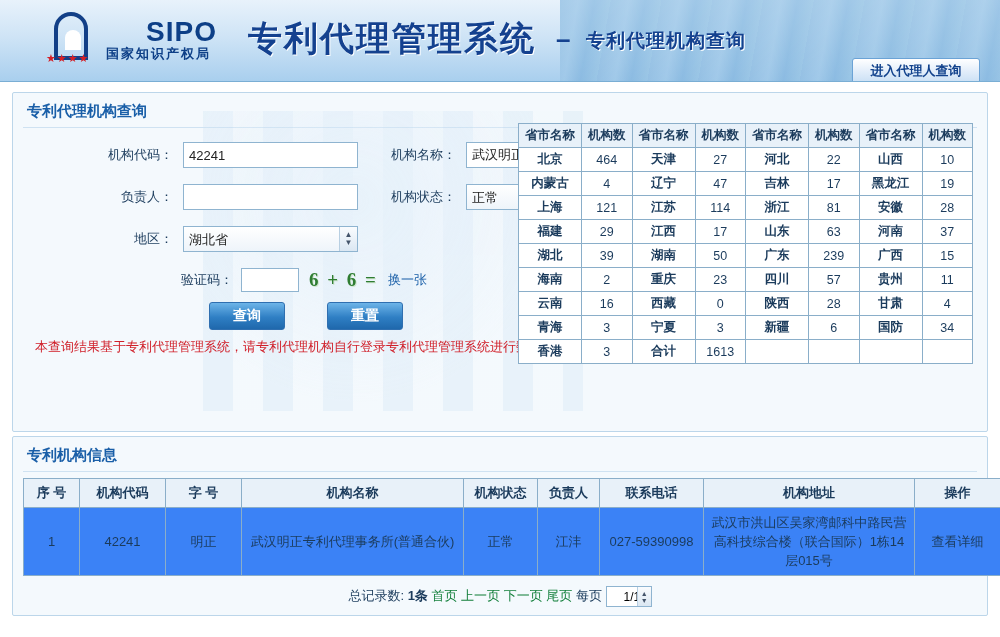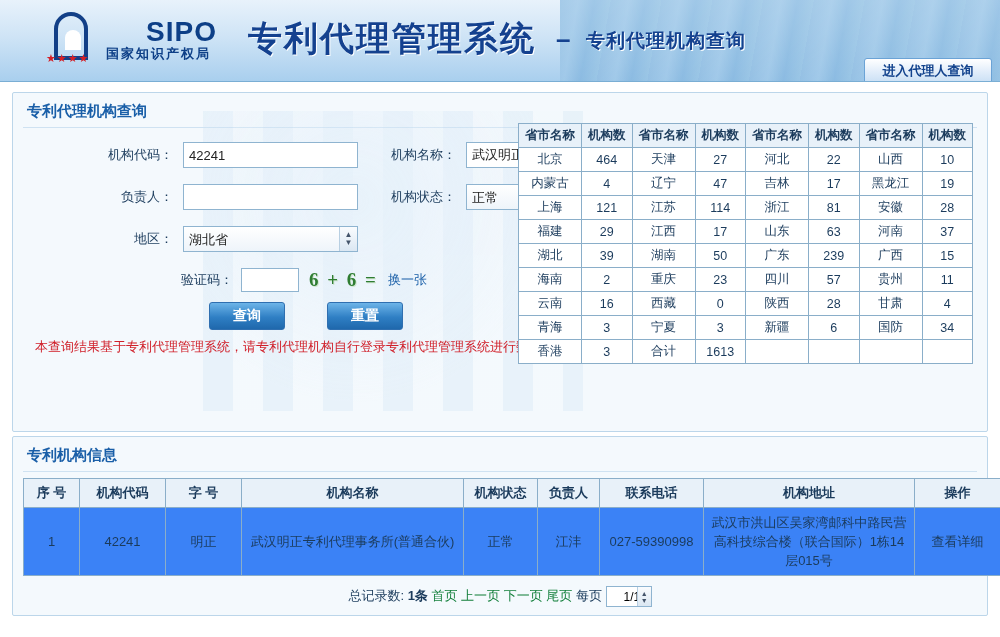--- a/index.html
+++ b/index.html
@@ -80,21 +80,21 @@
     position: absolute; left: 556px; top: 24px;
     font-size: 26px; color: #14418f; font-weight: bold; z-index: 3;
   }
   .title-sub {
     position: absolute; left: 586px; top: 28px;
     font-size: 19px; font-weight: bold; color: #14418f;
     letter-spacing: 1px; z-index: 3;
     text-shadow: 1px 1px 0 #ffffff;
   }
   .agent-btn {
-    position: absolute; right: 8px; top: 58px;
+    position: absolute; right: 20px; top: 58px;
     width: 128px; height: 26px;
     background: linear-gradient(to bottom, #ffffff 0%, #e3eefa 50%, #c9dff4 100%);
     border: 1px solid #6ba3d6;
     border-radius: 3px;
     font-size: 13px; color: #13438d; font-weight: bold;
     display: flex; align-items: center; justify-content: center;
     cursor: pointer; z-index: 4;
   }
 
   
@@ -205,21 +205,21 @@
     border: 1px solid #8aaec9;
     text-align: center;
     height: 24px;
     padding: 0 6px;
     color: #1b3b5c;
     white-space: nowrap;
   }
   .stats th {
     background: #e8f1f9; font-weight: bold;
   }
-  .stats td.name { min-width: 56px; }
+  .stats td.name { min-width: 56px; font-weight: bold; }
   .stats td.num  { min-width: 40px; }
 
   
   .result-panel { margin-top: 4px; }
   .res-table {
     width: 978px;
     margin: 6px 10px 0 10px;
     border-collapse: collapse;
     background: #3b82f6;
     font-size: 13px;

